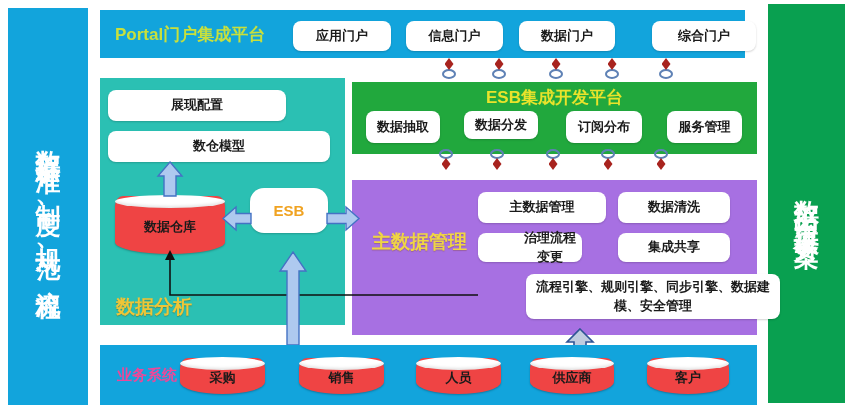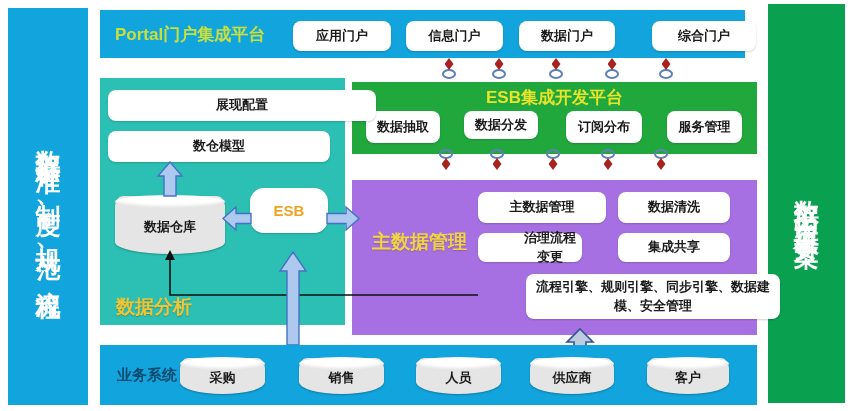--- a/index.html
+++ b/index.html
@@ -19,33 +19,33 @@
   #right-sidebar { left:768px; top:4px; width:77px; height:399px; background:#09A050; }
   #portal-bar { position:absolute; left:100px; top:10px; width:645px; height:48px; background:#12A4DC; }
   #portal-title { position:absolute; left:15px; top:13px; font-size:17px; font-weight:800; color:#C8E03C; }
   #green-box { position:absolute; left:352px; top:82px; width:405px; height:72px; background:#21A83D; }
   #green-title { position:absolute; left:0; right:0; top:4px; text-align:center; font-size:17px; font-weight:800; color:#E9E32B; }
   #teal-box { position:absolute; left:100px; top:78px; width:245px; height:247px; background:#2BC0B3; }
   #teal-label { position:absolute; left:116px; top:294px; font-size:19px; font-weight:800; color:#EEC537; text-shadow:0 1px 1px rgba(90,60,0,.35); }
   #purple-box { position:absolute; left:352px; top:180px; width:405px; height:155px; background:#A770E2; }
   #purple-label { position:absolute; left:372px; top:229px; font-size:19px; font-weight:800; color:#EFD544; text-shadow:0 1px 1px rgba(120,60,0,.3); }
   #bottom-bar { position:absolute; left:100px; top:345px; width:657px; height:60px; background:#12A4DC; }
-  #bottom-label { position:absolute; left:117px; top:366px; font-size:15px; font-weight:800; color:#0c4a6e; }
+  #bottom-label { position:absolute; left:117px; top:366px; font-size:15px; font-weight:800; color:#ec4899; }
 
   
   .wbox {
     position:absolute; background:#fff; border-radius:8px;
     display:flex; align-items:center; justify-content:center;
     font-size:13px; font-weight:600; color:#1a1a1a;
     box-shadow:0 1px 2px rgba(0,0,0,.18);
     text-align:center; line-height:1.45; padding:2px 4px;
   }
   
   .cyl {
-    position:absolute; background:#e5e5e5;
+    position:absolute; background:#ef4444;
     border-radius:8px 8px 50% 50% / 10px 10px 12px 12px;
     box-shadow:0 1px 2px rgba(0,0,0,.25);
     display:flex; align-items:center; justify-content:center;
     font-size:13px; font-weight:600; color:#1a1a1a;
   }
   .cyl::before {
     content:''; position:absolute; left:0; top:-1px; width:100%; height:13px;
     background:#fff; border-radius:50%;
     box-shadow:inset 0 -2px 3px rgba(0,0,0,.10);
   }
@@ -137,21 +137,21 @@
   <div class="pin bottom" style="left:600px; top:149px;">
       <span class="pin-ring"></span>
       <span class="pin-diamond"></span>
     </div>
   <div class="pin bottom" style="left:653px; top:149px;">
       <span class="pin-ring"></span>
       <span class="pin-diamond"></span>
     </div>
 
   <div id="teal-box"></div>
-  <div class="wbox" style="left:108px; top:90px; width:268px; height:31px;">展现配置</div>
+  <div class="wbox" style="left:108px; top:90px; width:178px; height:31px;">展现配置</div>
   <div class="wbox" style="left:108px; top:131px; width:222px; height:31px;">数仓模型</div>
   <div class="cyl" style="left:115px; top:196px; width:110px; height:58px;">
     <span class="cyl-label">数据仓库</span>
   </div>
   <div id="esb-box">
     <span>ESB</span>
   </div>
   <div id="teal-label">数据分析</div>
 
   <div id="purple-box"></div>

